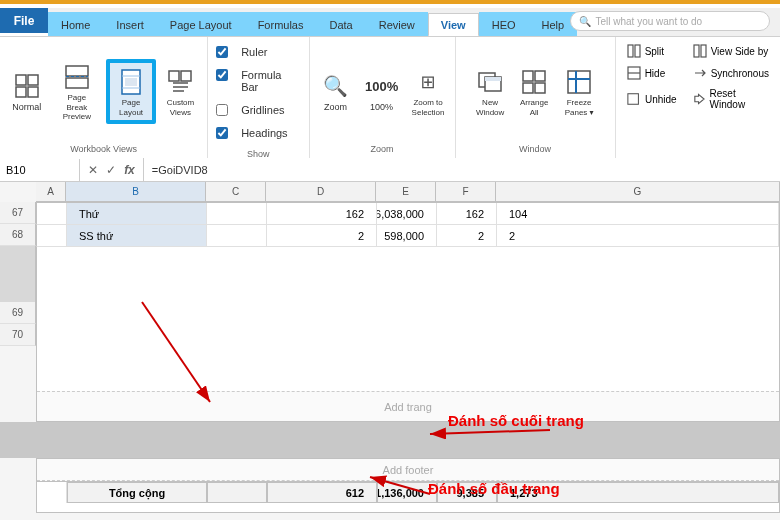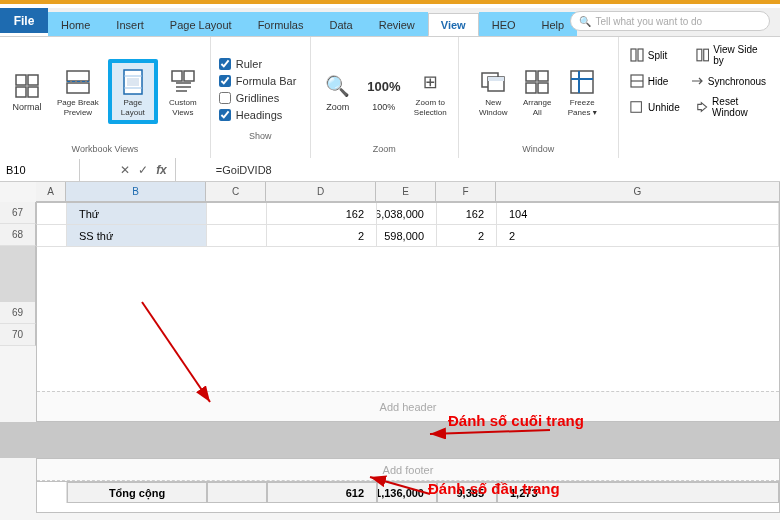--- a/index.html
+++ b/index.html
@@ -142,23 +142,24 @@
 
     .show-group-rows {
       display: flex;
       flex-direction: column;
       gap: 5px;
     }
 
     .check-item {
       display: flex;
       align-items: flex-start;
-      gap: 5px;
+      gap: 13px;
       font-size: 11px;
       color: #333;
+      margin-top: 6px;
     }
 
     .check-item input[type="checkbox"] {
       width: 12px;
       height: 12px;
       accent-color: #1E6BB0;
     }
 
     .show-label {
       font-size: 9px;
@@ -224,21 +225,20 @@
 
     
     .formula-bar {
       position: absolute;
       top: 158px; left: 0; right: 0;
       height: 24px;
       background: #fff;
       border-bottom: 1px solid #ccc;
       display: flex;
       align-items: center;
-      gap: 32px;
     }
 
     .name-box {
       width: 80px;
       height: 22px;
       border-right: 1px solid #ccc;
       padding: 0 6px;
       font-size: 11px;
       display: flex;
       align-items: center;
@@ -588,21 +588,21 @@
             <span style="font-size:10px;">Split</span>
           </div>
           <div class="ribbon-btn" style="flex-direction:row; gap:4px;">
             <svg width="14" height="14" viewBox="0 0 14 14">
                 <rect x="1" y="1" width="5" height="12" fill="none" stroke="#555" stroke-width="1.2"></rect>
                 <rect x="8" y="1" width="5" height="12" fill="none" stroke="#555" stroke-width="1.2"></rect>
               </svg>
             <span style="font-size:10px;">View Side by</span>
           </div>
         </div>
-        <div style="display:flex;">
+        <div style="display:flex;gap:6px;">
           <div class="ribbon-btn" style="flex-direction:row; gap:4px; min-width:60px;">
             <svg width="14" height="14" viewBox="0 0 14 14">
                 <rect x="1" y="1" width="12" height="12" fill="none" stroke="#555" stroke-width="1.2"></rect>
                 <line x1="1" y1="7" x2="13" y2="7" stroke="#555" stroke-width="1.2"></line>
               </svg>
             <span style="font-size:10px;">Hide</span>
           </div>
           <div class="ribbon-btn" style="flex-direction:row; gap:4px;">
             <svg width="14" height="14" viewBox="0 0 14 14">
                 <path d="M2 7 L12 7 M9 4 L12 7 L9 10" fill="none" stroke="#555" stroke-width="1.2"></path>
@@ -673,21 +673,21 @@
       <div class="grid-cell" style="width:30px;"></div>
       <div class="grid-cell selected-bg" style="width:140px;">SS thứ</div>
       <div class="grid-cell" style="width:60px;"></div>
       <div class="grid-cell text-right" style="width:110px;">2</div>
       <div class="grid-cell text-right" style="width:60px;">598,000</div>
       <div class="grid-cell text-right" style="width:60px;">2</div>
       <div class="grid-cell" style="flex:1;">2</div>
     </div>
 
     <div style="position:absolute;bottom:0;left:0;right:0;height:30px;display:flex;align-items:center;justify-content:center;background:#fafafa;border-top:1px dashed #ccc;">
-      <span style="color:#aaa;font-size:11px;">Add header</span>
+      <span style="color:#aaa;font-size:11px;">Add trang</span>
     </div>
   </div>
 
   <div class="row-nums" style="top:20px;">
     <div class="row-num" style="height:22px;">67</div>
     <div class="row-num" style="height:22px;">68</div>
 
     <div style="height:56px;background:#d8d8d8;border-right:1px solid #c0c0c0;"></div>
     <div class="row-num" style="height:22px;">69</div>
     <div class="row-num" style="height:22px;">70</div>

